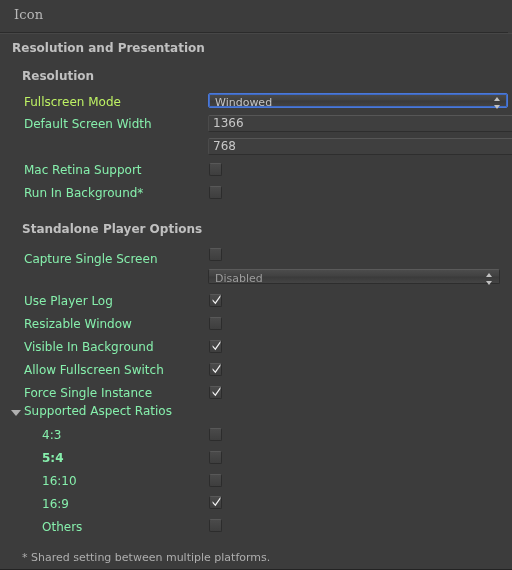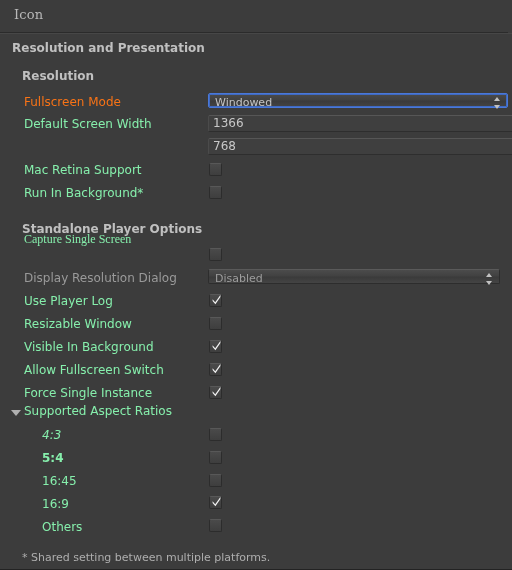--- a/index.html
+++ b/index.html
@@ -57,21 +57,21 @@
     font-weight: bold;
     color: #c0c0c0;
     white-space: nowrap;
   }
   .row-label {
     position: absolute;
     font-size: 12px;
     color: #86efac;
     white-space: nowrap;
   }
-  .row-label.blue { color: #f97316; }
+  .row-label.blue { color: #bef264; }
   .row-label.dim  { color: #9a9a9a; }
 
   
   .foldout-arrow {
     position: absolute;
     width: 0; height: 0;
     border-left: 5px solid transparent;
     border-right: 5px solid transparent;
     border-top: 6px solid #b0b0b0;
   }
@@ -198,26 +198,25 @@
     
   </div>
 
   <div class="row-label" style="left:24px; top:186px;">Run In Background*</div>
   <div class="checkbox" style="left:209px; top:186px;">
     
   </div>
 
   <div class="section-head" style="left:22px; top:222px;">Standalone Player Options</div>
 
-  <div class="row-label" style="left:24px; top:232px;font-family:Liberation Serif, serif;">Capture Single Screen</div>
+  <div class="row-label" style="left:24px; top:252px;">Capture Single Screen</div>
   <div class="checkbox" style="left:209px; top:248px;">
     
   </div>
 
-  <div class="row-label dim" style="left:24px; top:271px;">Display Resolution Dialog</div>
   <div class="popup dimmed" style="left:208px; top:269px; width:292px;">
     <span class="popup-text">Disabled</span>
     <span class="popup-arrows">
       <span class="up"></span>
         <span class="dn"></span>
     </span>
   </div>
 
   <div class="row-label" style="left:24px; top:294px;">Use Player Log</div>
   <div class="checkbox checked" style="left:209px; top:294px;">
@@ -256,31 +255,31 @@
     <span class="tick">
       <svg width="9" height="11" viewBox="0 0 9 11">
           <path d="M0.6 5.2 L3.2 8.2 L8.4 0.9 L8.4 3.0 L3.4 10.2 L0.6 7.0 Z" fill="#f2f2f2"></path>
         </svg>
     </span>
   </div>
 
   <div class="foldout-arrow" style="left:11px; top:410px;"></div>
   <div class="row-label" style="left:24px; top:404px;">Supported Aspect Ratios</div>
 
-  <div class="row-label" style="left:42px; top:428px;font-style:italic;">4:3</div>
+  <div class="row-label" style="left:42px; top:428px;">4:3</div>
   <div class="checkbox" style="left:209px; top:428px;">
     
   </div>
 
   <div class="row-label" style="left:42px; top:451px;font-weight:bold;">5:4</div>
   <div class="checkbox" style="left:209px; top:451px;">
     
   </div>
 
-  <div class="row-label" style="left:42px; top:474px;">16:45</div>
+  <div class="row-label" style="left:42px; top:474px;">16:10</div>
   <div class="checkbox" style="left:209px; top:474px;">
     
   </div>
 
   <div class="row-label" style="left:42px; top:497px;">16:9</div>
   <div class="checkbox checked" style="left:209px; top:496px;">
     <span class="tick">
       <svg width="9" height="11" viewBox="0 0 9 11">
           <path d="M0.6 5.2 L3.2 8.2 L8.4 0.9 L8.4 3.0 L3.4 10.2 L0.6 7.0 Z" fill="#f2f2f2"></path>
         </svg>

